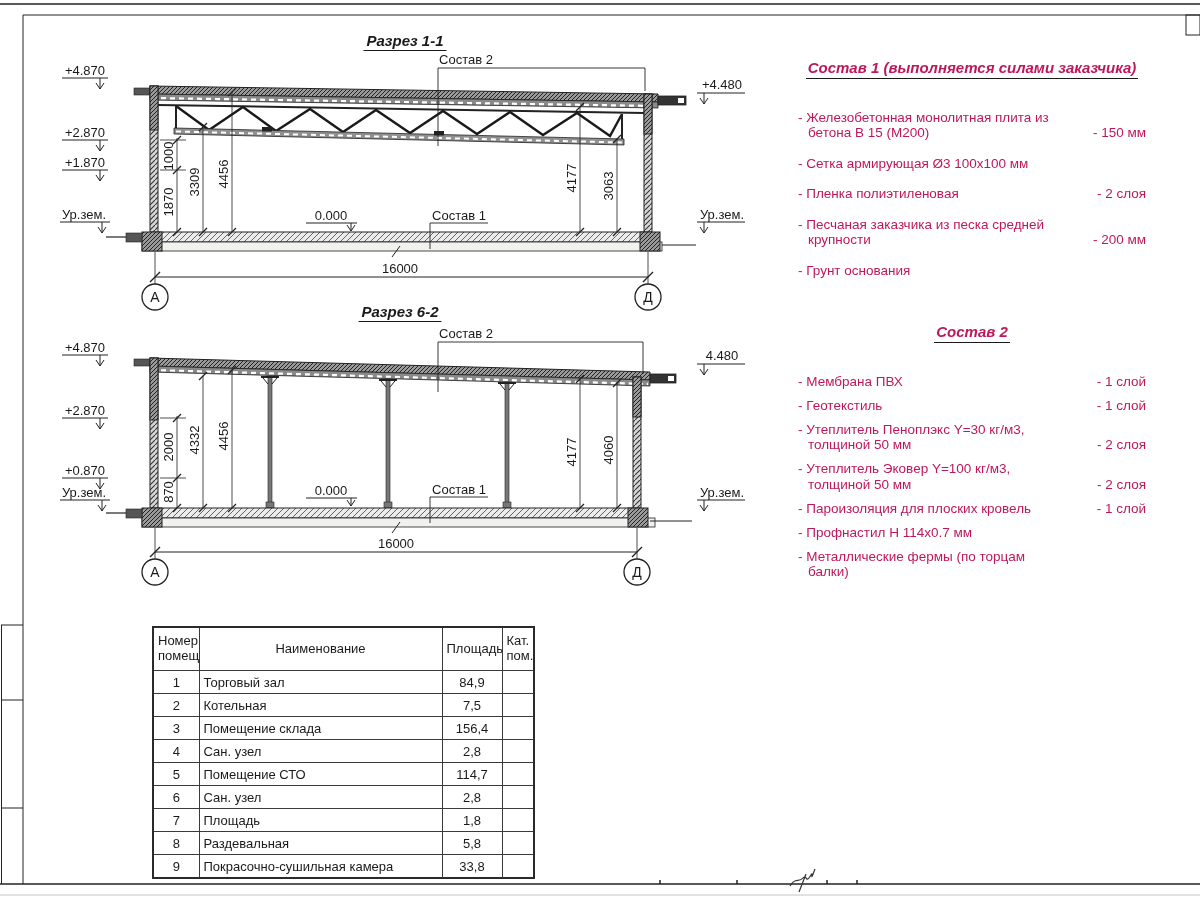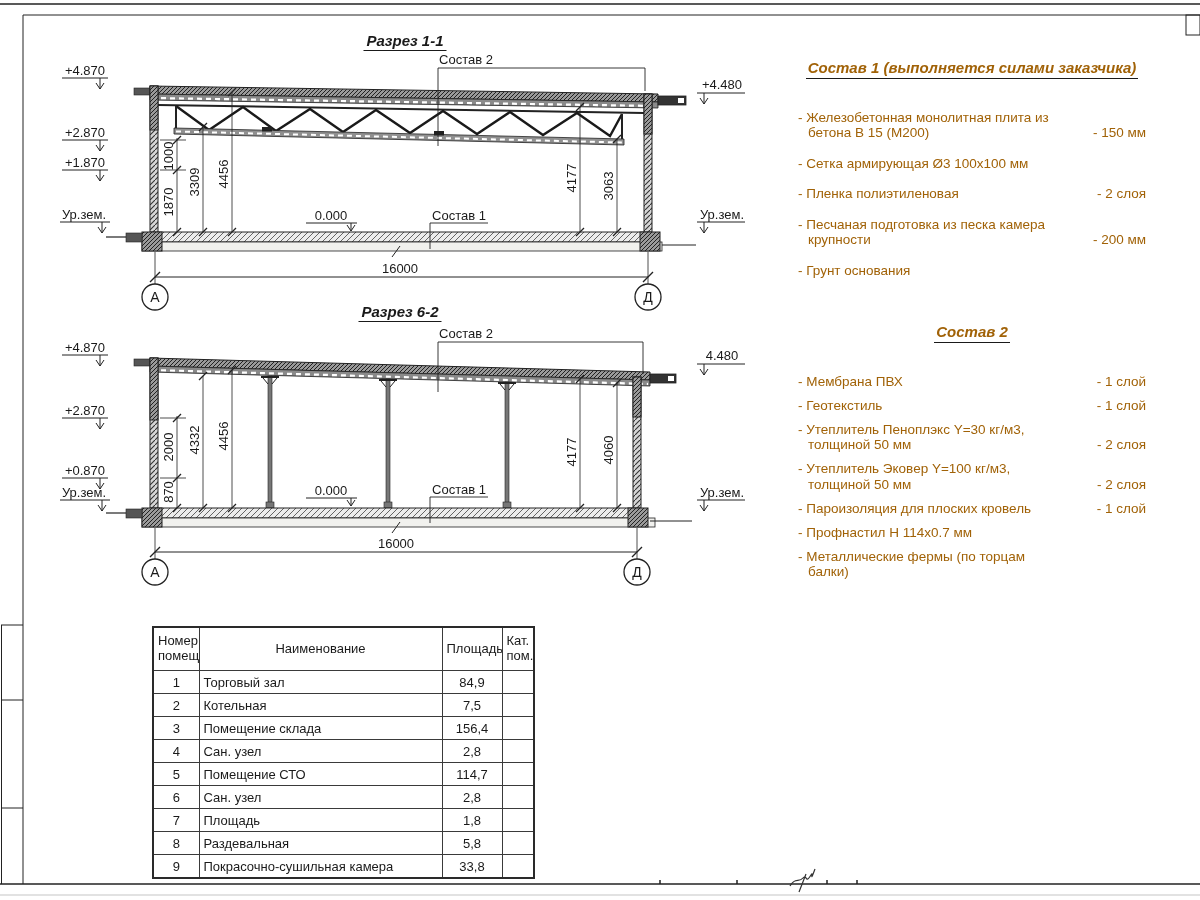--- a/index.html
+++ b/index.html
@@ -6,21 +6,21 @@
   .page{position:relative;width:1200px;height:896px;background:#fff;overflow:hidden;
         font-family:"Liberation Sans",sans-serif;color:#1a1a1a;}
   svg.linework{position:absolute;left:0;top:0;}
   .lbl{position:absolute;transform:translate(-50%,-50%);font-size:13px;line-height:1;
        white-space:nowrap;color:#1a1a1a;}
   .lbl.rot{transform:translate(-50%,-50%) rotate(-90deg);}
   .lbl.sec-title{font-size:15px;font-weight:bold;font-style:italic;
        border-bottom:1.5px solid #1a1a1a;padding:0 3px 2px 3px;}
   .lbl.axis{font-size:14px;}
   
-  .sostav{position:absolute;width:348px;font-size:13.5px;line-height:15.5px;color:#a16207;}
+  .sostav{position:absolute;width:348px;font-size:13.5px;line-height:15.5px;color:#be185d;}
   .sostav .hdr{text-align:center;font-weight:bold;font-style:italic;font-size:15px;margin-bottom:34px;}
   .sostav .hdr span{border-bottom:1.5px solid #1a1a1a;padding:0 2px 2px 2px;}
   .srow{display:flex;align-items:flex-end;}
   #sostav1 .srow{margin-bottom:15px;}
   #sostav2 .srow{margin-bottom:8.5px;}
   .stext{width:252px;padding-left:10px;text-indent:-10px;}
   .sval{margin-left:auto;white-space:nowrap;}
   
   .expl-title{position:absolute;left:152px;top:596px;width:381px;text-align:center;
        font-weight:bold;font-style:italic;font-size:14.5px;}
@@ -292,21 +292,21 @@
   </div>
   <div class="srow">
     <div class="stext">- Сетка армирующая Ø3 100x100 мм</div>
     <div class="sval"></div>
   </div>
   <div class="srow">
     <div class="stext">- Пленка полиэтиленовая</div>
     <div class="sval">-  2 слоя</div>
   </div>
   <div class="srow">
-    <div class="stext">- Песчаная подготовка из песка камера крупности</div>
+    <div class="stext">- Песчаная заказчика из песка средней крупности</div>
     <div class="sval">- 200 мм</div>
   </div>
   <div class="srow">
     <div class="stext">- Грунт основания</div>
     <div class="sval"></div>
   </div>
 </div>
 
 <div class="sostav" id="sostav2" style="left:798px;top:324px;">
   <div class="hdr"><span>Состав 2</span></div>

